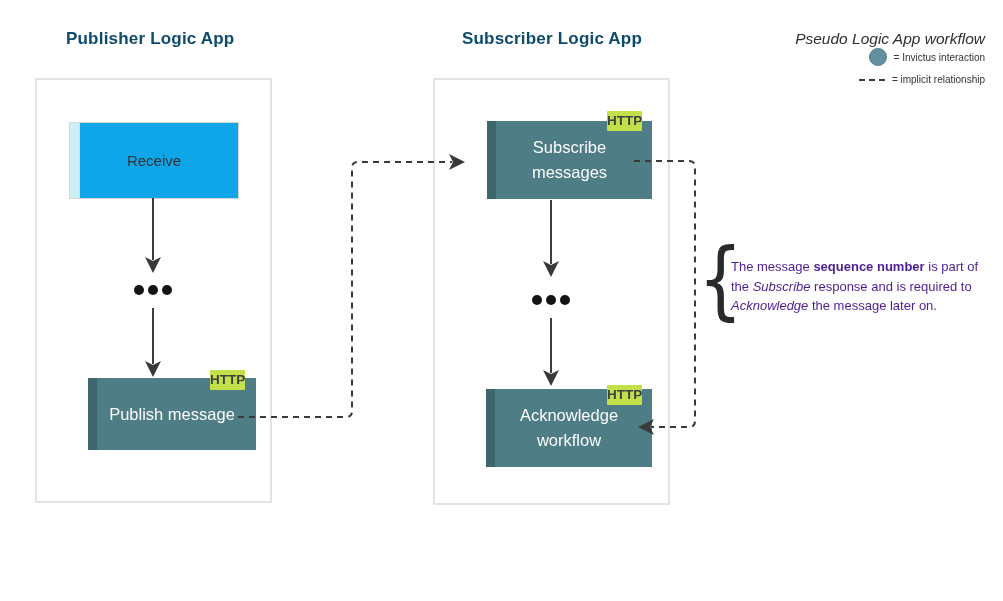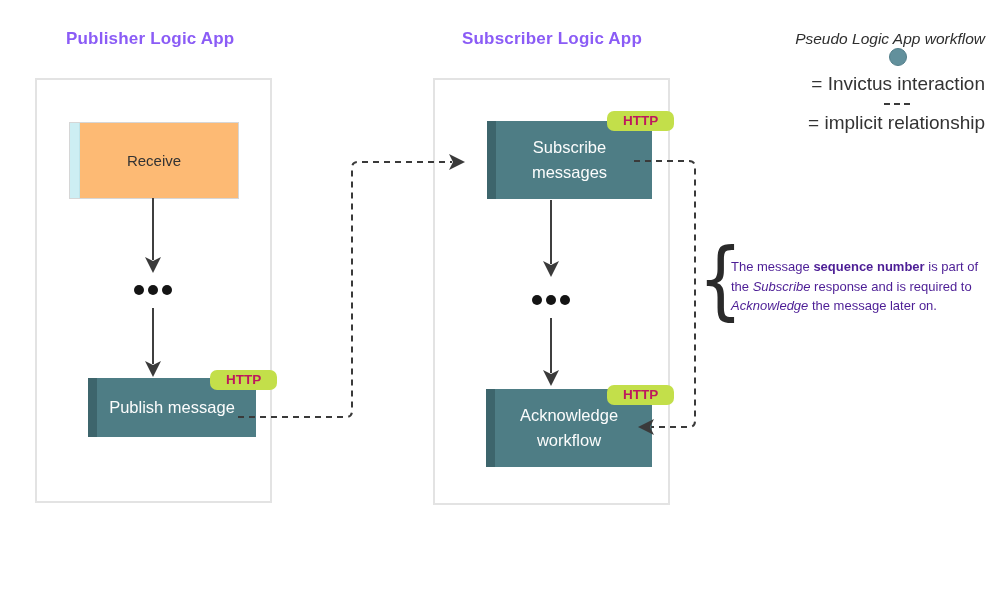--- a/index.html
+++ b/index.html
@@ -1,51 +1,51 @@
 <!DOCTYPE html>
 <html><head>
 <meta charset="utf-8">
 <style>
   html,body{margin:0;padding:0;background:#ffffff;}
   body{font-family:"Liberation Sans","DejaVu Sans",sans-serif;}
   .canvas{position:relative;width:1003px;height:601px;background:#ffffff;overflow:hidden;}
 
-  .col-title{position:absolute;font-size:17px;font-weight:700;color:#8b5cf6;letter-spacing:.2px;text-align:right;}
+  .col-title{position:absolute;font-size:17px;font-weight:700;color:#0c4a6e;letter-spacing:.2px;text-align:right;}
   #publisher-title{left:66px;top:29px;}
   #subscriber-title{left:462px;top:29px;}
 
   .panel{position:absolute;border:2px solid #e3e3e3;background:#ffffff;}
   #publisher-panel{left:35px;top:78px;width:233px;height:421px;}
   #subscriber-panel{left:433px;top:78px;width:233px;height:423px;}
 
   .step{position:absolute;display:flex;align-items:center;justify-content:center;text-align:center;}
   .accent{position:absolute;left:0;top:0;bottom:0;width:9px;}
 
-  .step.trigger{left:69px;top:122px;width:168px;height:75px;background:#fdba74;border:1px solid #d6d6d6;color:#333333;font-size:15px;}
+  .step.trigger{left:69px;top:122px;width:168px;height:75px;background:#0ea5e9;border:1px solid #d6d6d6;color:#333333;font-size:15px;}
   .step.trigger .accent{background:#cdeef3;border-right:1px solid #bfe4ea;}
 
   .step.teal{background:#4e7d85;color:#fbfcfc;font-size:16.5px;line-height:1.5;margin-left:19px;}
   .step.teal .accent{background:#3d656c;}
-  #publish-step{left:69px;top:378px;width:168px;height:59px;}
+  #publish-step{left:69px;top:378px;width:168px;height:72px;}
   #subscribe-step{left:468px;top:121px;width:165px;height:78px;}
   #acknowledge-step{left:467px;top:389px;width:166px;height:78px;}
   .step-label{position:relative;z-index:1;}
   .wrap2{max-width:128px;}
 
-  .badge{position:absolute;background:#c3df4a;color:#be185d;font-size:13.5px;font-weight:700;
-         padding:2px 16px 3px;border-radius:7px;z-index:3;}
+  .badge{position:absolute;background:#c3df4a;color:#404040;font-size:13.5px;font-weight:700;
+         padding:2px 0 3px;border-radius:1px;z-index:3;}
   #badge-publish{left:210px;top:370px;}
   #badge-subscribe{left:607px;top:111px;}
   #badge-acknowledge{left:607px;top:385px;}
 
   .overlay{position:absolute;left:0;top:0;width:1003px;height:601px;pointer-events:none;z-index:4;}
 
   .legend{position:absolute;right:18px;top:30px;display:flex;flex-direction:column;align-items:flex-end;color:#333333;z-index:2;}
   .legend-title{font-style:italic;font-size:15.5px;color:#2e2e2e;}
-  .legend-row{display:flex;align-items:center;gap:7px;font-size:19px;margin-bottom:8px;flex-direction:column;}
+  .legend-row{display:flex;align-items:center;gap:7px;font-size:10px;margin-bottom:8px;}
   .legend-circle{width:16px;height:16px;border-radius:50%;background:#62909c;border:1px solid #527e8a;}
   .legend-dash{width:26px;border-top:2px dashed #3a3a3a;display:inline-block;}
 
   .brace{position:absolute;left:698px;top:236px;font-size:86px;line-height:1;color:#2a2a2a;
          transform:scaleX(.82);transform-origin:left top;font-family:"DejaVu Sans",sans-serif;z-index:5;}
   .note{position:absolute;left:731px;top:244px;width:262px;font-size:13px;line-height:19.5px;color:#4c1d95;z-index:5;}
   .note .b{font-weight:700;}
   .note .i{font-style:italic;}
 </style>
 </head>

